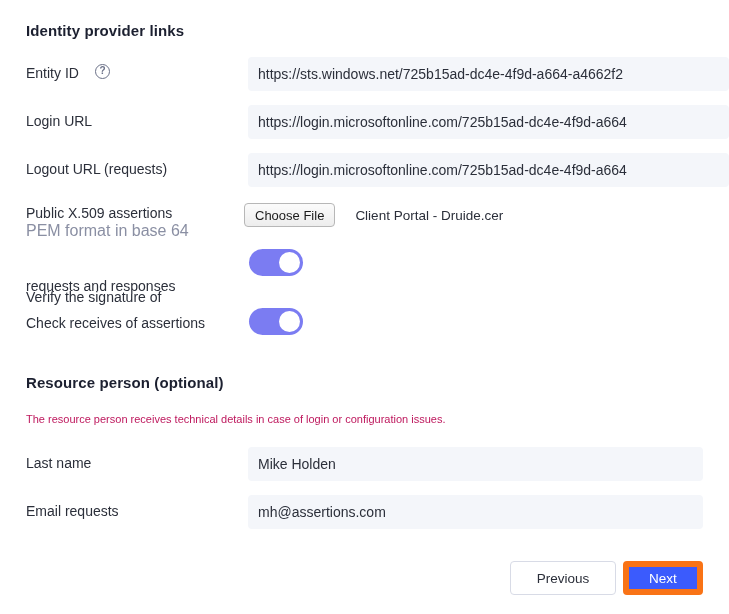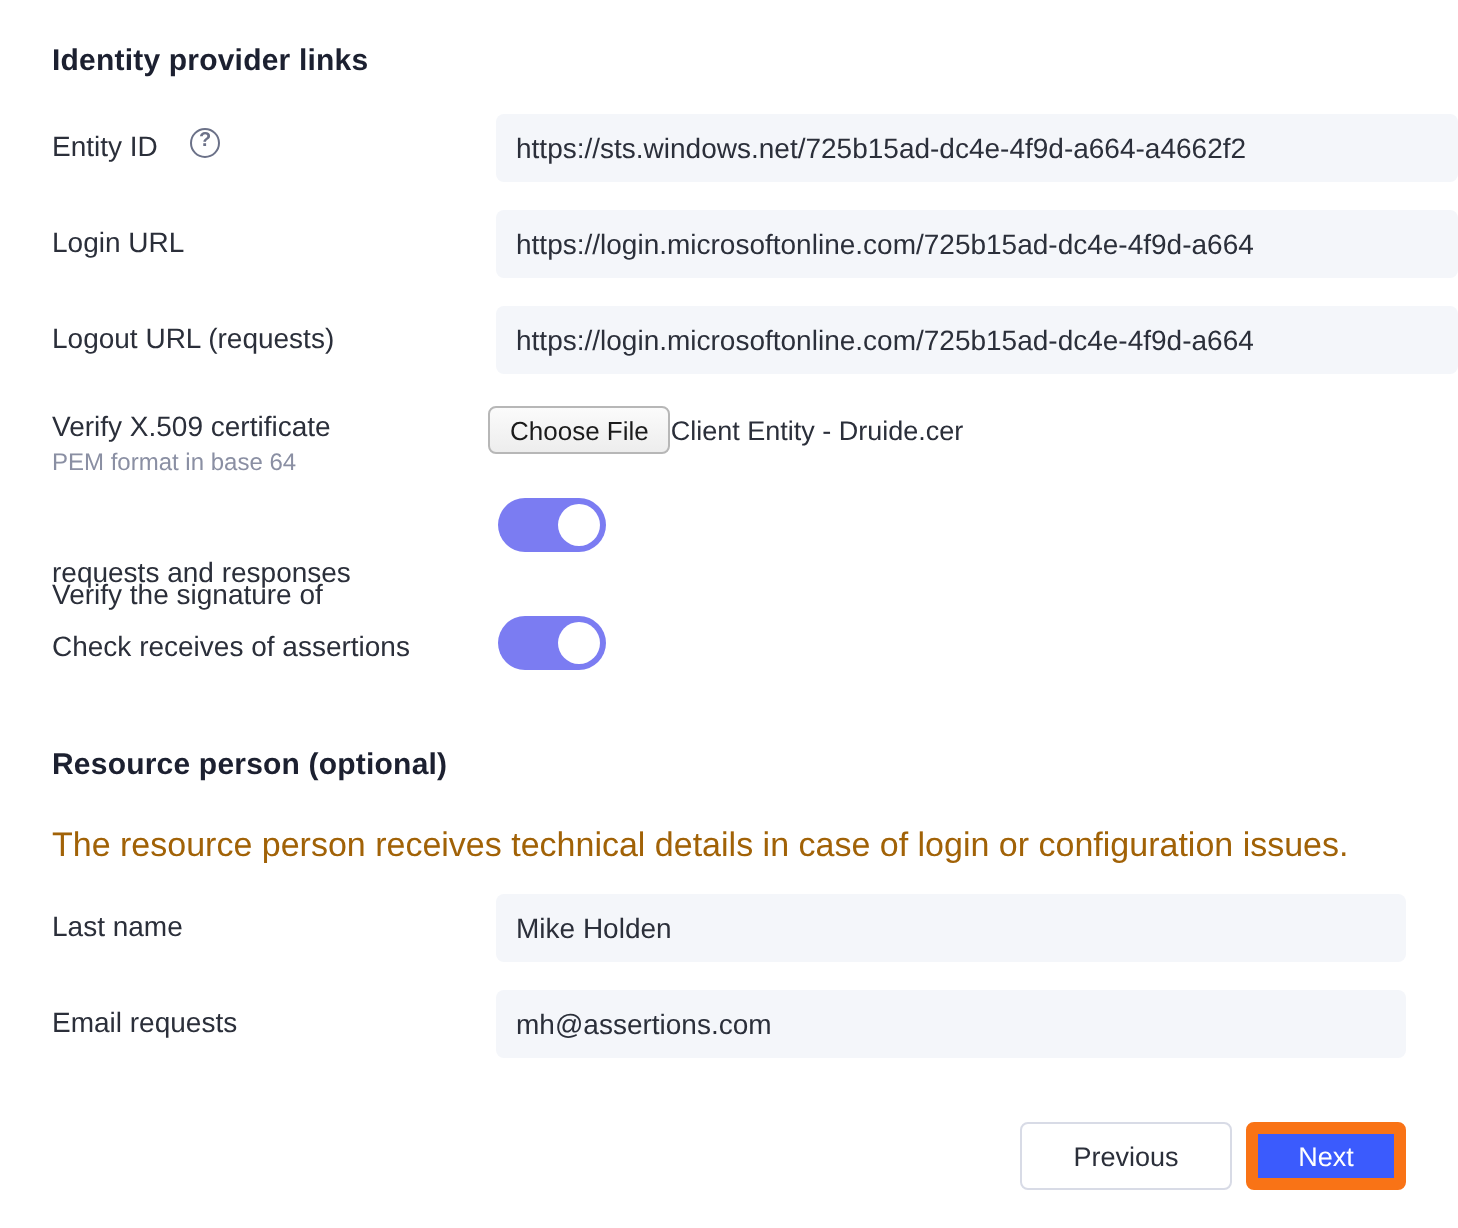--- a/index.html
+++ b/index.html
@@ -28,21 +28,21 @@
     letter-spacing: 0.1px;
   }
   .field-label {
     position: absolute;
     font-size: 14px;
     color: #2b2f3a;
     line-height: 19px;
   }
   .field-sub {
     position: absolute;
-    font-size: 12px;
+    font-size: 16px;
     color: #8a8fa3;
     line-height: 14px;
   }
   .text-input {
     position: absolute;
     height: 34px;
     background: #f4f6fa;
     border: none;
     border-radius: 4px;
     font-family: "Liberation Sans", sans-serif;
@@ -65,21 +65,21 @@
     font-size: 10px;
     font-weight: bold;
     line-height: 12px;
     text-align: center;
     cursor: pointer;
   }
   .file-row {
     position: absolute;
     display: flex;
     align-items: center;
-    gap: 0;
+    gap: 20px;
   }
   .choose-file {
     display: inline-flex;
     align-items: center;
     justify-content: center;
     height: 24px;
     padding: 0 10px;
     background: linear-gradient(#fbfbfb, #ededed);
     border: 1px solid #b7b7b7;
     border-radius: 4px;
@@ -103,22 +103,22 @@
     position: absolute;
     top: 3px;
     right: 3px;
     width: 21px;
     height: 21px;
     border-radius: 50%;
     background: #ffffff;
   }
   .helper-text {
     position: absolute;
-    font-size: 17px;
-    color: #a16207;
+    font-size: 11px;
+    color: #be185d;
   }
   .btn {
     position: absolute;
     height: 34px;
     border-radius: 4px;
     font-size: 13.5px;
     font-family: "Liberation Sans", sans-serif;
     display: flex;
     align-items: center;
     justify-content: center;
@@ -145,25 +145,25 @@
   <div class="field-label" style="left:26px; top:64px;">Entity ID</div>
   <div class="help-icon" style="left:95px; top:64px;">?</div>
   <div class="text-input" style="left:248px; top:57px; width:481px;">https://sts.windows.net/725b15ad-dc4e-4f9d-a664-a4662f2</div>
 
   <div class="field-label" style="left:26px; top:112px;">Login URL</div>
   <div class="text-input" style="left:248px; top:105px; width:481px;">https://login.microsoftonline.com/725b15ad-dc4e-4f9d-a664</div>
 
   <div class="field-label" style="left:26px; top:160px;">Logout URL (requests)</div>
   <div class="text-input" style="left:248px; top:153px; width:481px;">https://login.microsoftonline.com/725b15ad-dc4e-4f9d-a664</div>
 
-  <div class="field-label" style="left:26px; top:204px;">Verify X.509 certificate</div>
+  <div class="field-label" style="left:26px; top:204px;">Public X.509 assertions</div>
   <div class="field-sub" style="left:26px; top:224px;">PEM format in base 64</div>
   <div class="file-row" style="left:244px; top:203px;">
     <span class="choose-file">Choose File</span>
-    <span class="file-name">Client Entity - Druide.cer</span>
+    <span class="file-name">Client Portal - Druide.cer</span>
   </div>
 
   <div class="field-label" style="left:26px; top:256px;margin-top:32px;">Verify the signature of</div>
   <div class="field-label" style="left:26px; top:277px;">requests and responses</div>
   <div class="toggle" style="left:249px; top:249px;">
     <div class="knob"></div>
   </div>
 
   <div class="field-label" style="left:26px; top:314px;">Check receives of assertions</div>
   <div class="toggle" style="left:249px; top:308px;">

